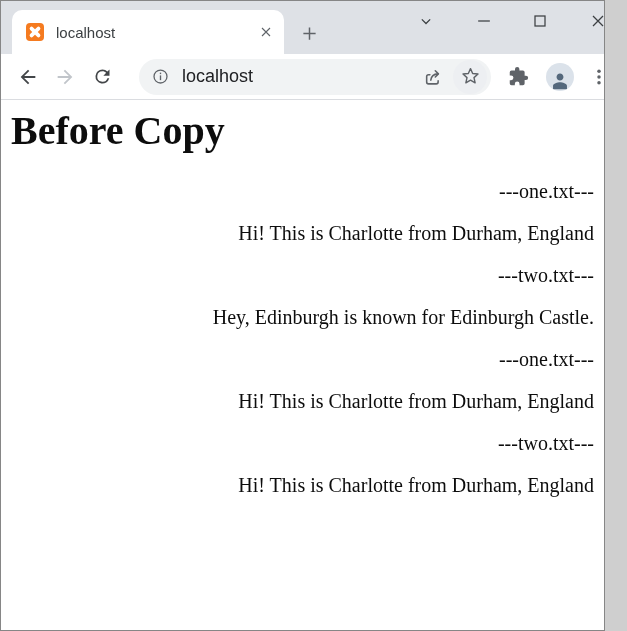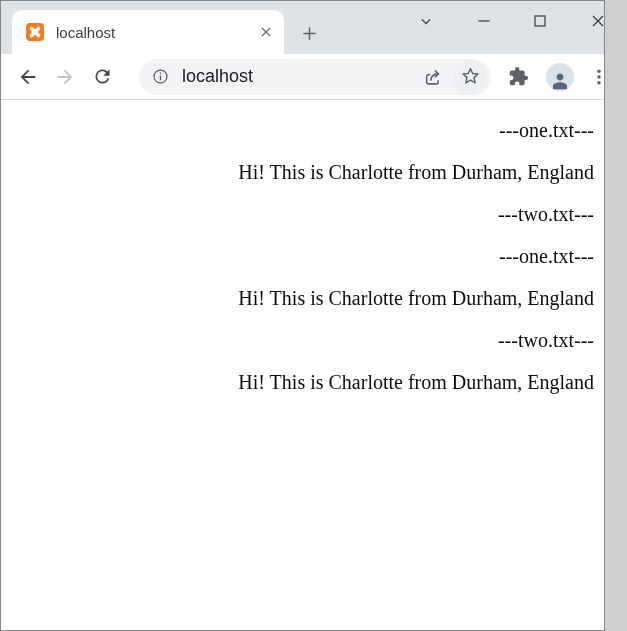--- a/index.html
+++ b/index.html
@@ -194,23 +194,25 @@
     <div class="kebab">
       <svg viewBox="0 0 24 24" width="20" height="20" fill="#5f6368">
         <circle cx="12" cy="5" r="2.1"></circle>
           <circle cx="12" cy="12" r="2.1"></circle>
           <circle cx="12" cy="19" r="2.1"></circle>
       </svg>
     </div>
   </div>
 
   <div class="content">
+    <h1 class="first">Before Copy</h1>
     <p>---one.txt---</p>
     <p>Hi! This is Charlotte from Durham, England</p>
     <p>---two.txt---</p>
+    <p>Hey, Edinburgh is known for Edinburgh Castle.</p>
 
     <p>---one.txt---</p>
     <p>Hi! This is Charlotte from Durham, England</p>
     <p>---two.txt---</p>
     <p>Hi! This is Charlotte from Durham, England</p>
   </div>
 
 </div>
 
 </body></html>

